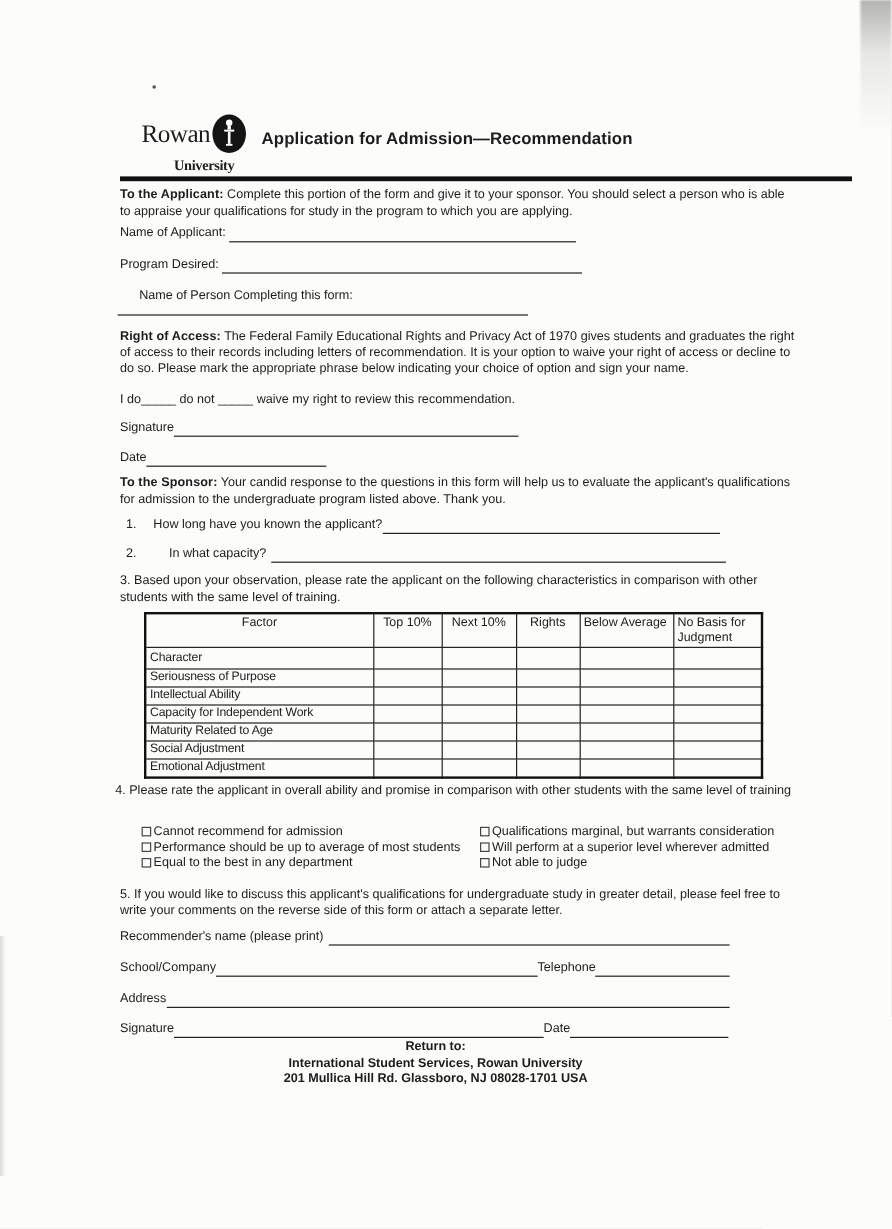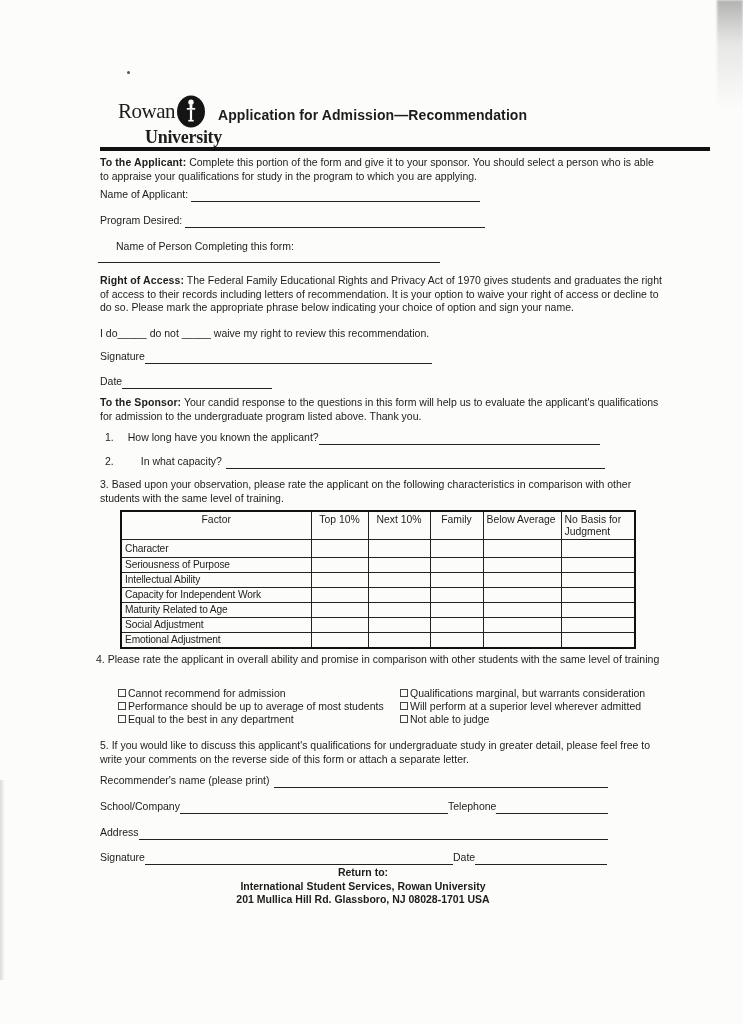--- a/index.html
+++ b/index.html
@@ -16,21 +16,21 @@
     filter:blur(1px);}
   .smudge-bl{position:absolute;left:0;top:780px;width:5px;height:200px;
     background:linear-gradient(90deg,rgba(120,120,120,.25),rgba(120,120,120,0));}
   .dot{position:absolute;background:#555;border-radius:50%;}
   
   .logo{left:118px;top:95px;width:110px;}
   .logo-row{display:flex;align-items:flex-start;}
   .logo-rowan{font-family:"Liberation Serif","DejaVu Serif",serif;font-weight:normal;
     font-size:21px;line-height:21px;letter-spacing:-.5px;margin-top:6px;}
   .logo-univ{font-family:"Liberation Serif","DejaVu Serif",serif;font-weight:bold;
-    font-size:18px;line-height:18px;letter-spacing:-.3px;margin:-4px 0 0 27px;}
+    font-size:12px;line-height:18px;letter-spacing:-.3px;margin:-4px 0 0 27px;}
   .page-title{left:218px;top:109px;font-size:14px;font-weight:bold;letter-spacing:.1px;}
   .head-rule{left:100px;top:147px;width:610px;height:4px;background:#111;}
   
   .para{width:565px;}
   .para b{letter-spacing:.1px;}
   .frow{display:flex;align-items:flex-end;}
   .frow .lbl{white-space:nowrap;}
   .fill{border-bottom:1.3px solid #222;height:11px;display:inline-block;}
   .uline{border-bottom:1.3px solid #222;height:1px;}
   
@@ -137,21 +137,21 @@
         <col style="width:62px">
       <col style="width:53px">
         <col style="width:78px">
         <col style="width:74px">
     </colgroup>
     <tbody>
         <tr class="hdr">
       <th>Factor</th>
       <th>Top 10%</th>
       <th>Next 10%</th>
-      <th>Family</th>
+      <th>Rights</th>
       <th style="text-align:left;">Below Average</th>
       <th style="text-align:left;">No Basis for Judgment</th>
     </tr>
     <tr class="tall">
       <td class="factor">Character</td>
       <td></td>
           <td></td>
           <td></td>
           <td></td>
           <td></td>

